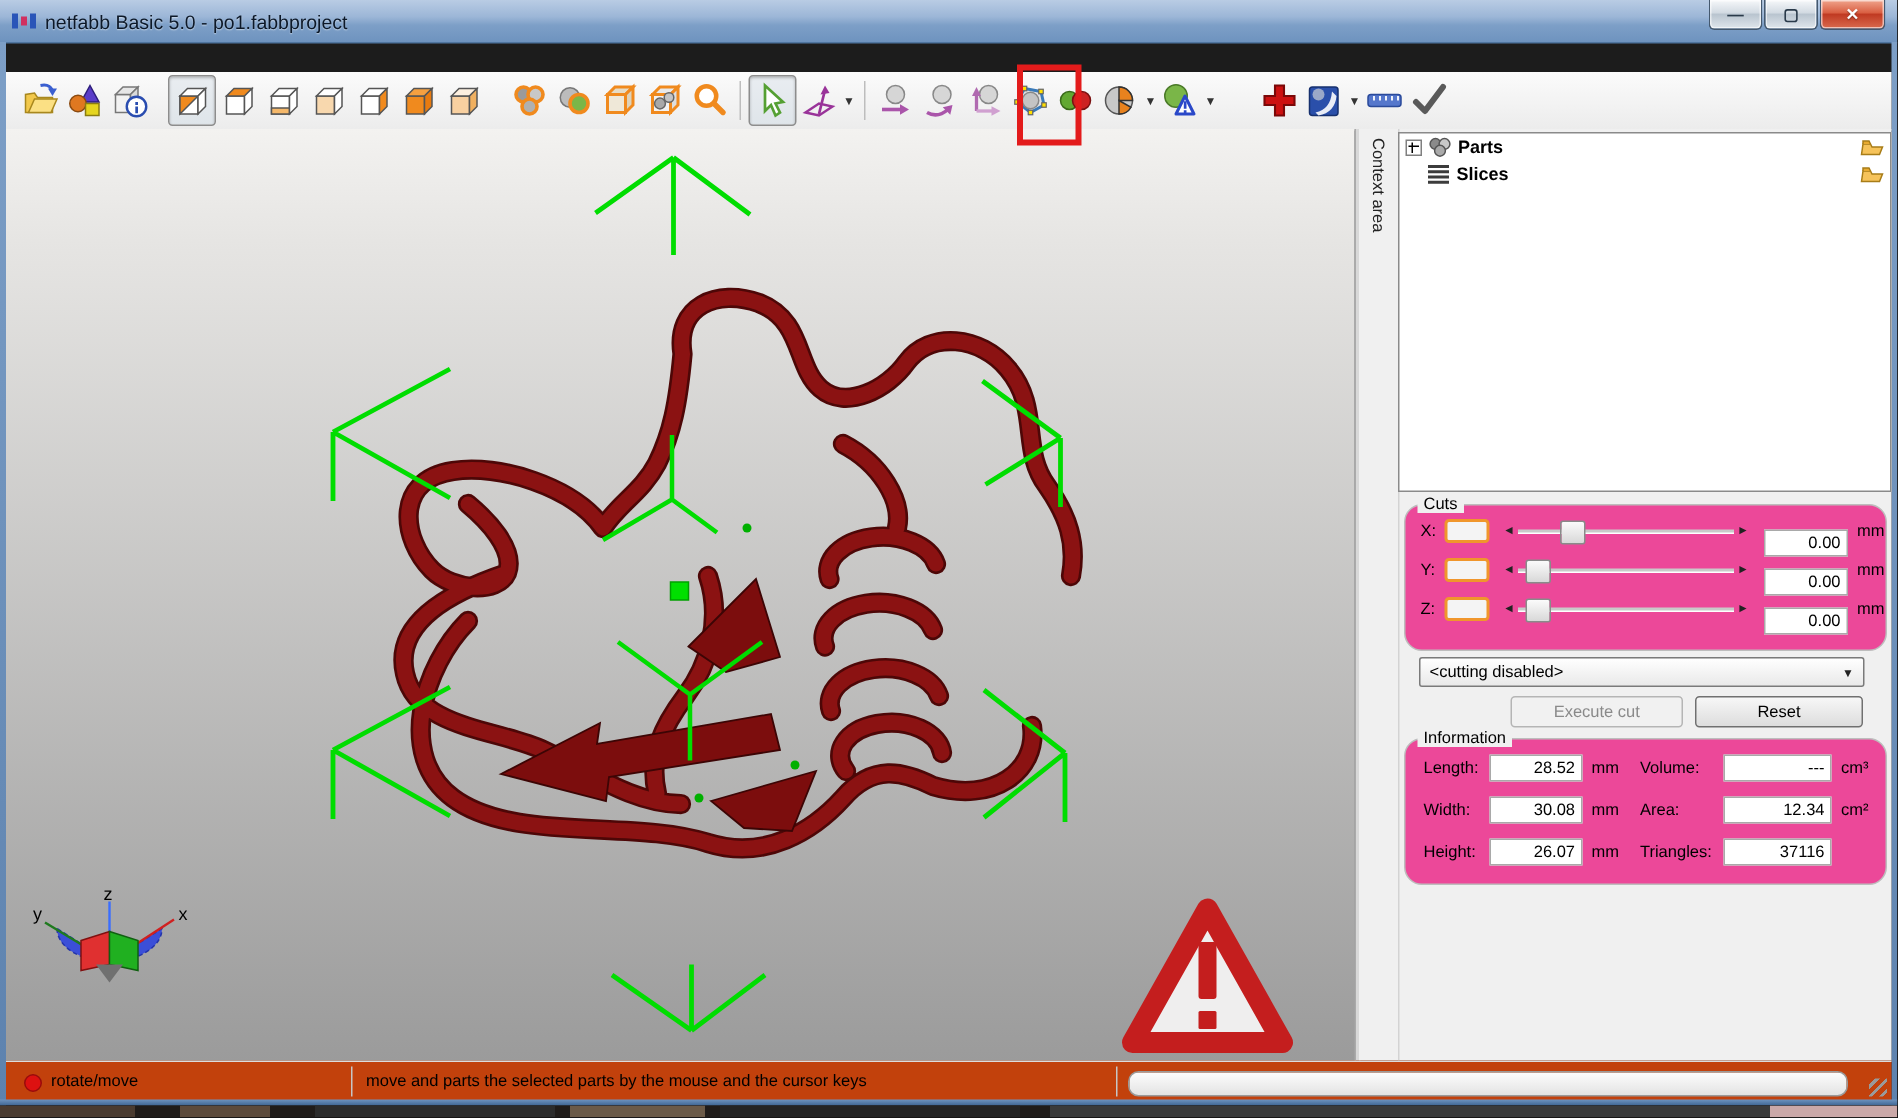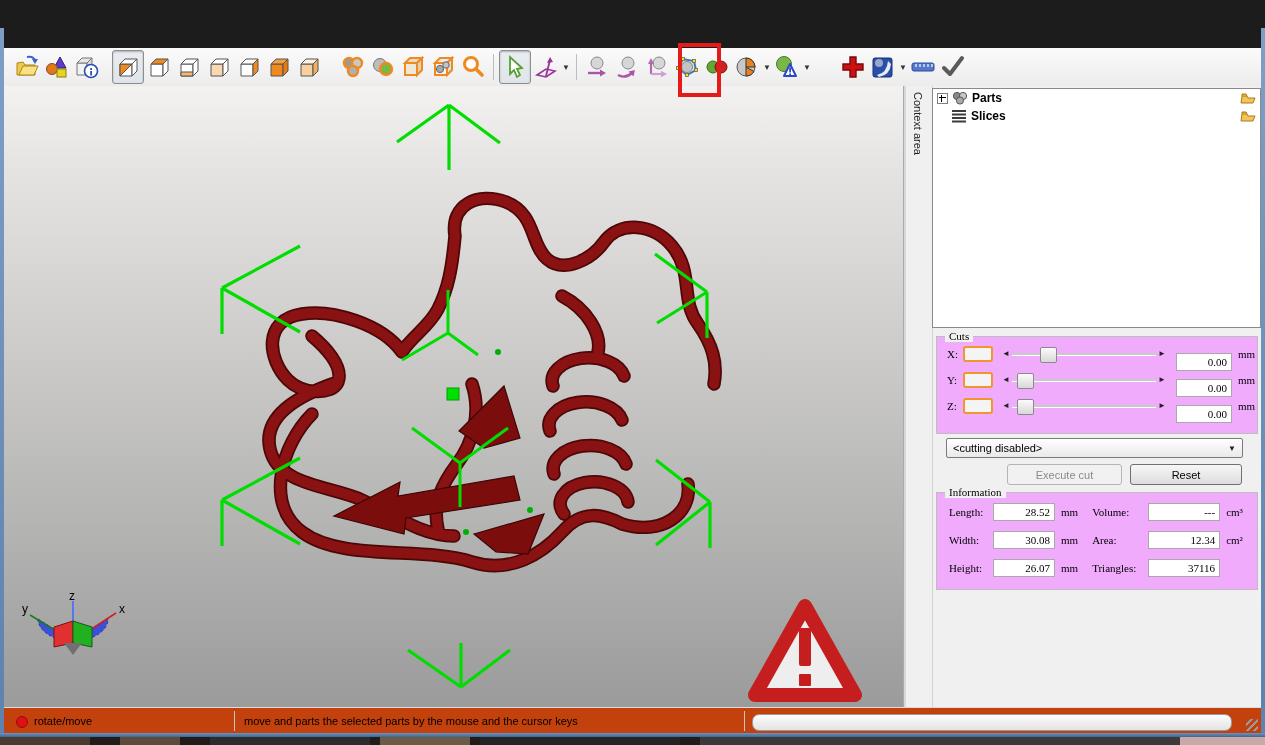--- a/index.html
+++ b/index.html
@@ -45,21 +45,21 @@
   .ctx-strip{left:0;top:0;width:26px;height:621px;border-right:1px solid #d3d3d3;}
   .ctx-label{left:6px;top:6px;writing-mode:vertical-rl;font-size:11px;color:#222;}
   .treepanel{left:26px;top:2px;width:329px;height:240px;background:#fff;border:1px solid #8a8a8a;box-sizing:border-box;}
   .treerow{display:flex;align-items:center;height:18px;padding-left:4px;gap:4px;}
   .treerow b{font-size:12px;text-align:center;}
   .expander{width:9px;height:9px;border:1px solid #808080;background:#fff;position:relative;flex:none;}
   .expander::before,.expander::after{content:"";position:absolute;background:#000;}
   .expander::before{left:1px;right:1px;top:3px;height:1px;}
   .expander::after{top:1px;bottom:1px;left:3px;width:1px;}
   .tree-spacer{flex:1;}
-  .groupbox{border:1px solid #bdbdbd;border-radius:0;background:#f0abfc;font-family:Liberation Serif, serif;}
+  .groupbox{border:1px solid #bdbdbd;border-radius:12px;background:#ec4899;}
   .gb-legend{position:absolute;top:-7px;left:8px;background:#f0f0f0;padding:0 4px;font-size:11px;}
   .cutrow{position:absolute;height:18px;display:flex;align-items:center;width:100%;}
   .axis-label{width:16px;}
   .orange-btn{width:26px;height:12px;border:2px solid #f0962c;border-radius:3px;background:#f4f4f4;flex:none;}
   .slider{position:relative;width:168px;height:16px;margin-left:7px;flex:none;}
   .slider .groove{position:absolute;left:12px;right:12px;top:7px;height:2px;background:#c9c9c9;border-bottom:1px solid #fff;}
   .slider .sarrow{position:absolute;top:3px;font-size:8px;color:#222;line-height:10px;}
   .slider .thumb{position:absolute;top:1px;width:15px;height:14px;border:1px solid #8a8a8a;border-radius:2px;
      background:linear-gradient(#fbfbfb,#d8d8d8);}
   .numbox{width:46px;height:16px;border:1px solid #a9a9a9;background:#fff;text-align:right;
@@ -90,20 +90,33 @@
      background:repeating-linear-gradient(135deg,transparent 0 3px,#9a9a9a 3px 5px);}
   .bottom-border{left:0;top:733px;width:1265px;height:4px;background:linear-gradient(180deg,#6e93bf,#3f6693);}
   .desk{left:0;top:737px;width:1265px;height:8px;background:#201c1a;overflow:hidden;}
   .desk i{position:absolute;top:0;height:8px;display:block;}
 </style>
 </head>
 <body>
 
 <div class="stage">
 
+  <div class="abs titlebar">
+    <span class="app-icon">
+      <i style="background:#2a55b8"></i>
+        <i style="background:#d03060;height:6px"></i>
+        <i style="background:#2a55b8"></i>
+    </span>
+    <span class="title-text">netfabb Basic 5.0 - po1.fabbproject</span>
+    <span class="caption-btns">
+      <span class="winbtn">—</span>
+      <span class="winbtn">▢</span>
+      <span class="winbtn close">✕</span>
+    </span>
+  </div>
 
   <div class="abs border-strip" style="left:0;top:28px;width:4px;height:709px;"></div>
   <div class="abs border-strip" style="left:1261px;top:28px;width:4px;height:709px;"></div>
 
 
   <div class="abs toolbar">
     <span style="width:8px"></span>
     <span class="tbtn">
       <svg width="26" height="26" viewBox="0 0 26 26">
           <path d="M3,9 L3,21 L21,21 L21,11 L11,11 L9,8 Z" fill="#f2c84b" stroke="#a8871e"></path>

